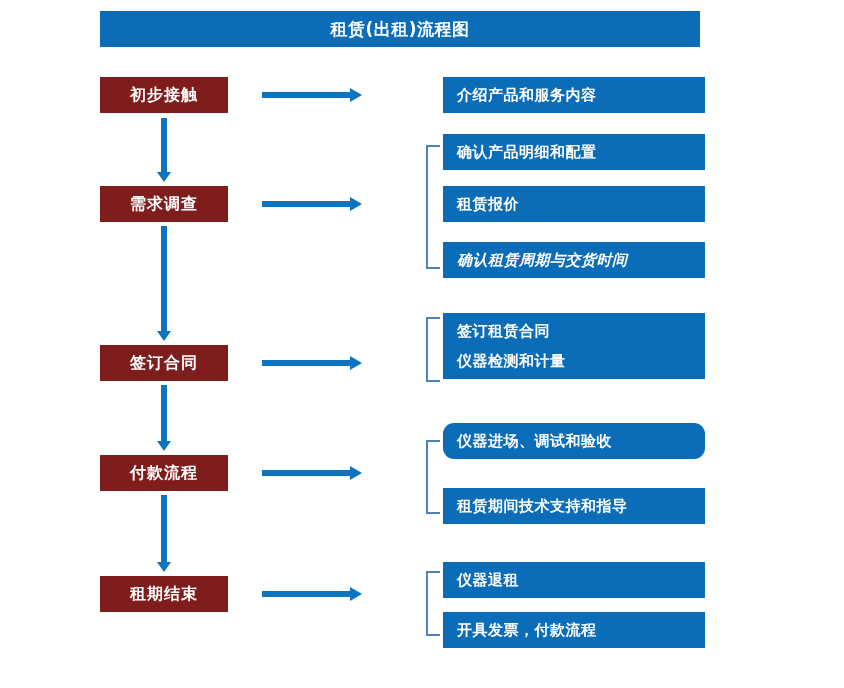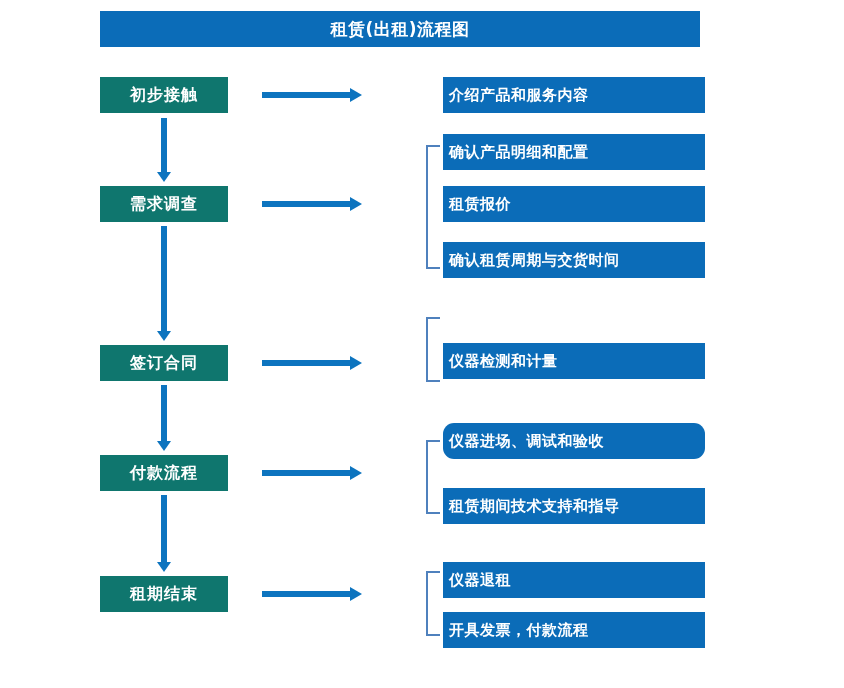--- a/index.html
+++ b/index.html
@@ -32,21 +32,21 @@
     font-size: 17px;
     font-weight: bold;
     letter-spacing: 0.5px;
   }
 
   
   .stage-box {
     position: absolute;
     width: 128px;
     height: 36px;
-    background: #0f766e;
+    background: #7f1d1d;
     color: #ffffff;
     display: flex;
     align-items: center;
     justify-content: center;
     font-size: 16px;
     font-weight: bold;
     letter-spacing: 1px;
   }
 
   
@@ -54,21 +54,21 @@
     position: absolute;
     left: 443px;
     width: 262px;
     height: 36px;
     background: #0b6cb8;
     color: #ffffff;
     display: flex;
     align-items: center;
     font-size: 15px;
     font-weight: bold;
-    padding-left: 6px;
+    padding-left: 14px;
     box-sizing: border-box;
     letter-spacing: 0.5px;
   }
 
   
   .v-arrow {
     position: absolute;
     left: 157px;
     width: 14px;
   }
@@ -195,22 +195,23 @@
   <div class="bracket" style="top:440px; height:74px;"></div>
 
   <div class="bracket" style="top:571px; height:65px;"></div>
 
   <div class="detail-box" style="top:77px;">介绍产品和服务内容</div>
 
   <div class="detail-box" style="top:134px;">确认产品明细和配置</div>
 
   <div class="detail-box" style="top:186px;">租赁报价</div>
 
-  <div class="detail-box" style="top:242px;">确认租赁周期与交货时间</div>
-
+  <div class="detail-box" style="top:242px;font-style:italic;">确认租赁周期与交货时间</div>
+
+  <div class="detail-box" style="top:313px;">签订租赁合同</div>
 
   <div class="detail-box" style="top:343px;">仪器检测和计量</div>
 
   <div class="detail-box" style="top:423px;border-radius:11px;">仪器进场、调试和验收</div>
 
   <div class="detail-box" style="top:488px;">租赁期间技术支持和指导</div>
 
   <div class="detail-box" style="top:562px;">仪器退租</div>
 
   <div class="detail-box" style="top:612px;">开具发票，付款流程</div>

